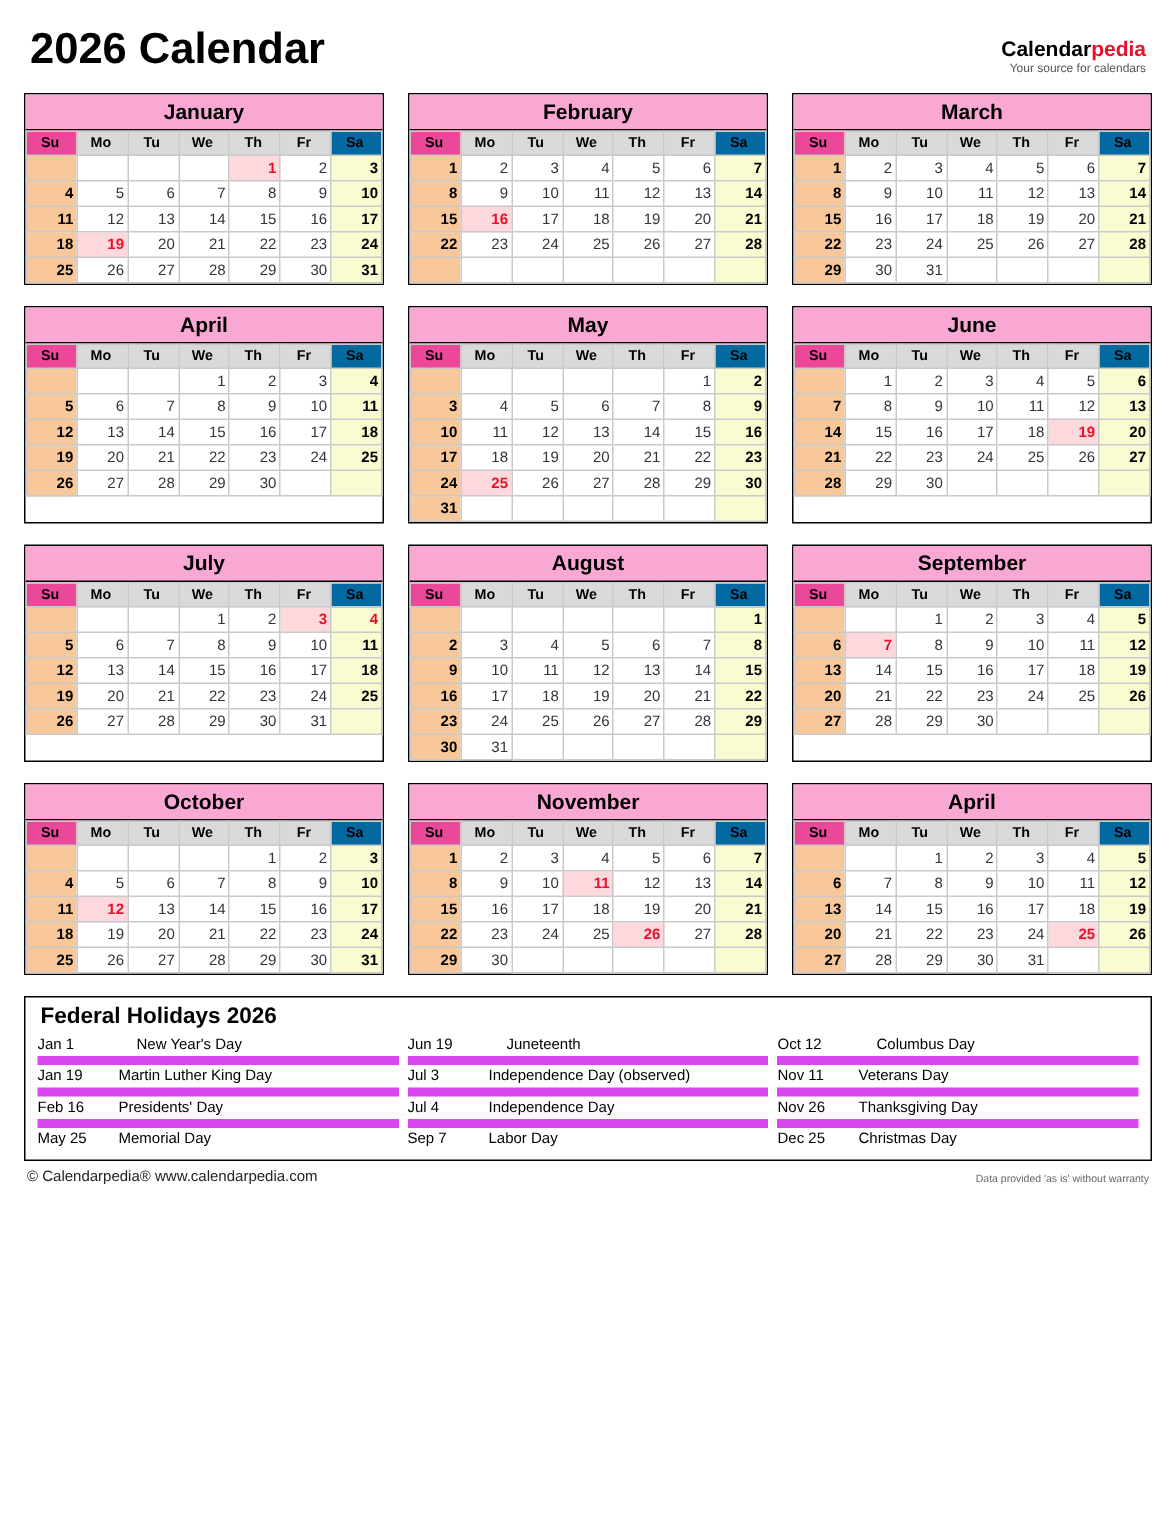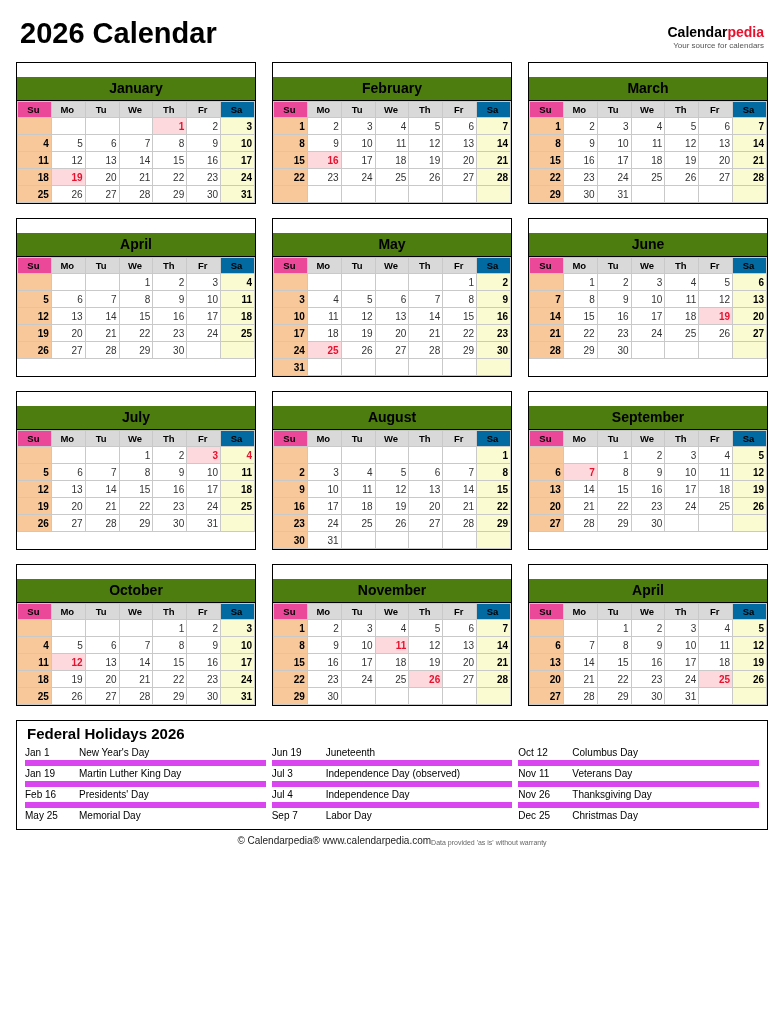--- a/index.html
+++ b/index.html
@@ -37,22 +37,21 @@
   .month {
     border: 1px solid #000;
     background: #fff;
   }
   .month-name {
     text-align: center;
     font-size: 14px;
     font-weight: bold;
     padding: 3px 0 4px 0;
     border-bottom: 1px solid #000;
-    background: #4d7c0f;
-    margin-top: 14px;
+    background: #f9a8d4;
   }
   table.cal {
     border-collapse: collapse;
     width: 100%;
     table-layout: fixed;
   }
   table.cal th, table.cal td {
     border: 1px solid #c9c9c9;
     height: 17px;
     font-size: 10px;
@@ -87,27 +86,27 @@
   .holidays-title {
     font-size: 15px; font-weight: bold; margin: 0 0 3px 2px;
   }
   .hol-grid {
     display: grid;
     grid-template-columns: repeat(3, 1fr);
     column-gap: 6px;
   }
   .hol-col { display: flex; flex-direction: column; }
   .hol-row { display: flex; font-size: 10px; line-height: 15px; border-top: 6px solid #d946ef; }
-  .hol-row:first-child { border-top: none; }
+  .hol-row:first-child { border-top: none; gap: 12px; }
   .hol-date { width: 54px; flex: none; }
   .hol-name { flex: 1; }
 
   .footer {
     margin-top: 5px;
-    display: flex; align-items: flex-end; justify-content: center;
+    display: flex; align-items: flex-end; justify-content: space-between;
     padding: 0 2px;
   }
   .copyright { font-size: 10px; color: #222; }
   .disclaimer { font-size: 7px; color: #666; }
 </style>
 </head>
 <body>
 
 <div class="page">
 

